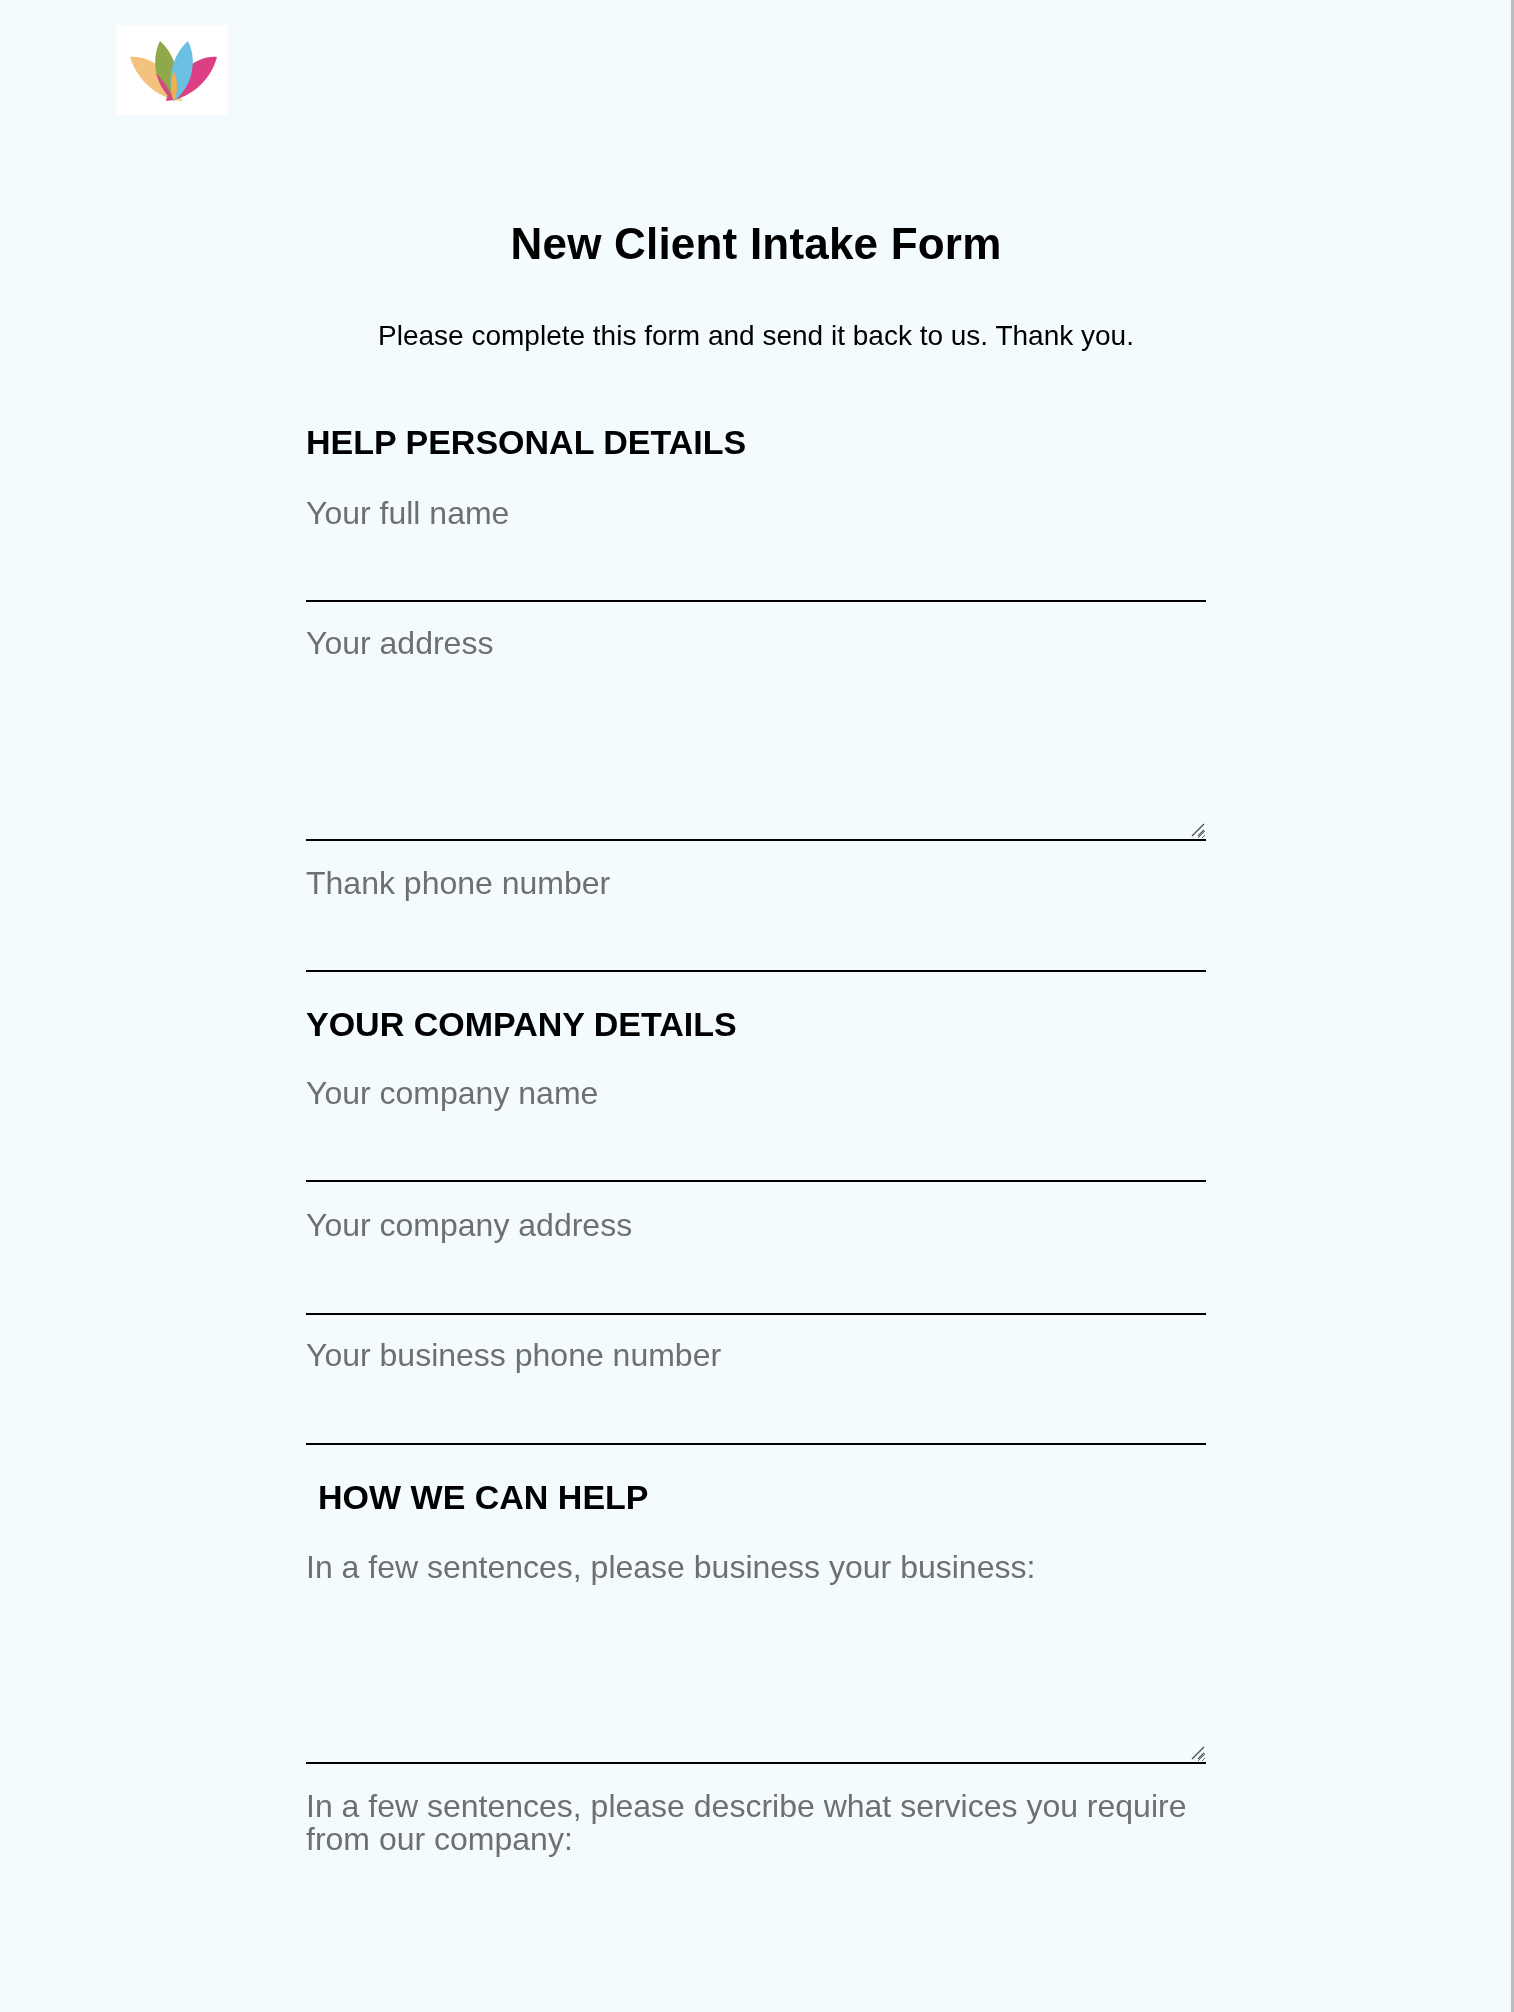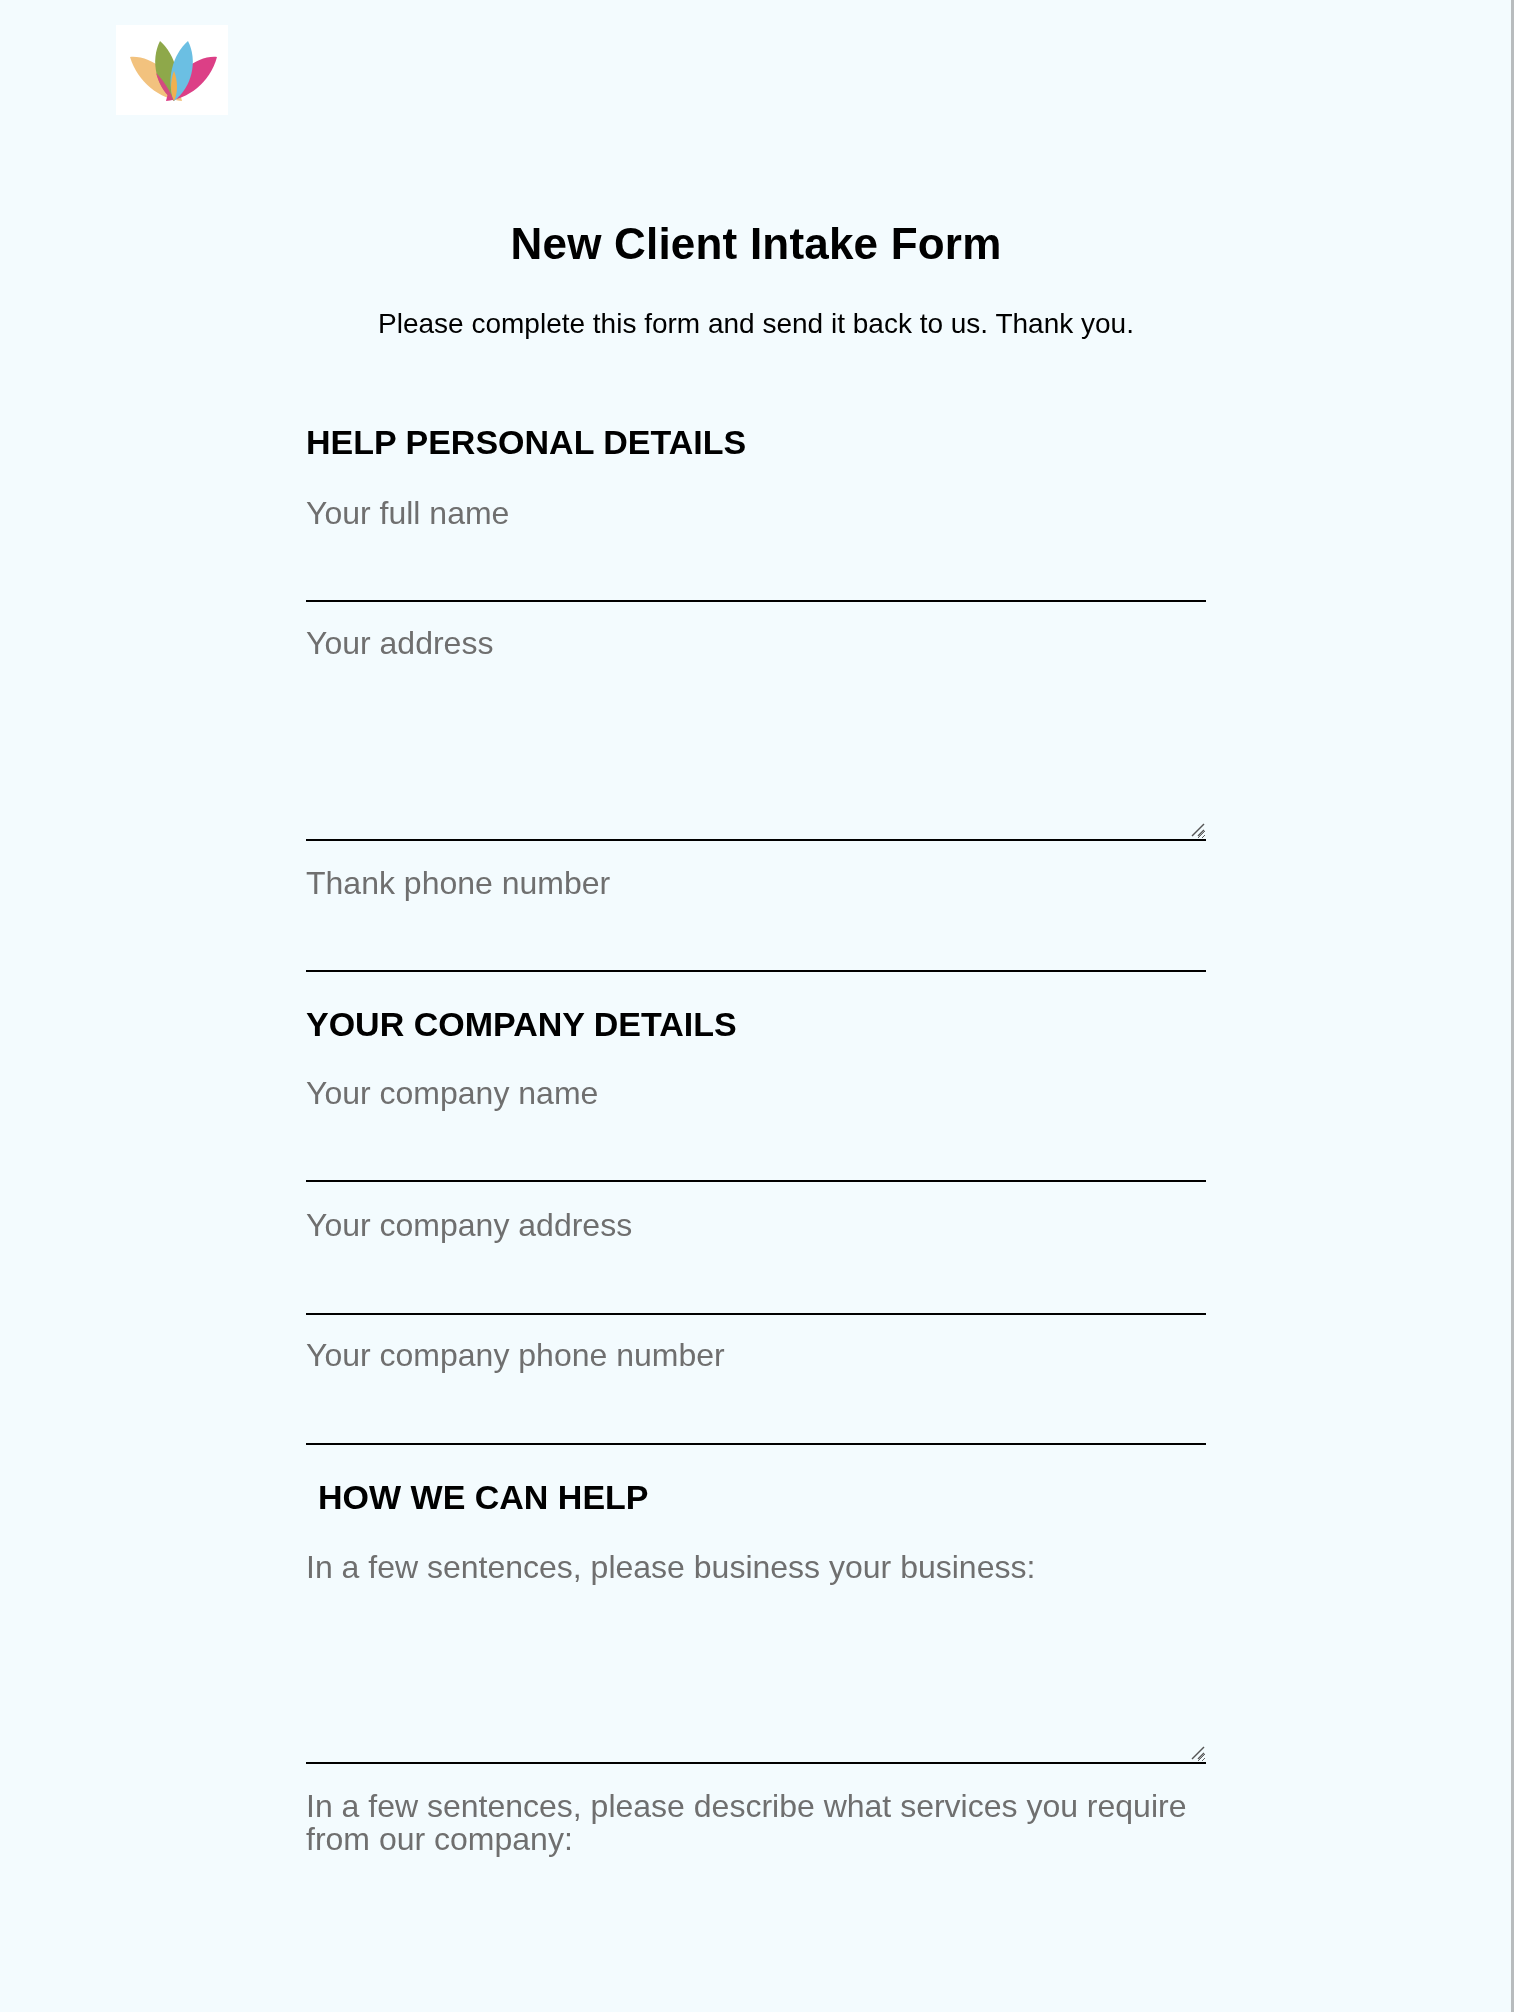--- a/index.html
+++ b/index.html
@@ -19,21 +19,21 @@
   }
   .logo svg { position:absolute; left:0; top:0; }
   .form {
     position:absolute; left:306px; top:0; width:900px;
   }
   .title {
     position:absolute; left:0; width:900px; top:216px; text-align:center;
     font-size:44px; font-weight:bold; line-height:56px; letter-spacing:0.2px;
   }
   .subtitle {
-    position:absolute; left:0; width:900px; top:306px; text-align:center;
+    position:absolute; left:0; width:900px; top:318px; text-align:center;
     font-size:28px; line-height:36px;
   }
   .section-heading {
     position:absolute; left:0; font-size:34px; font-weight:bold; line-height:40px;
   }
   .field-label {
     position:absolute; left:0; width:900px; font-size:32px; line-height:33px; color:#6f6f6f;
   }
   .field-input {
     position:absolute; left:0; width:900px; box-sizing:border-box;
@@ -87,21 +87,21 @@
   <input class="field-input" type="text" style="top: 918px; height: 54px;" value="">
 
   <div class="section-heading" style="top:1004px;">YOUR COMPANY DETAILS</div>
 
   <div class="field-label" style="top:1077px;">Your company name</div>
   <input class="field-input" type="text" style="top: 1128px; height: 54px;" value="">
 
   <div class="field-label" style="top:1209px;">Your company address</div>
   <input class="field-input" type="text" style="top: 1261px; height: 54px;" value="">
 
-  <div class="field-label" style="top:1339px;">Your company phone number</div>
+  <div class="field-label" style="top:1339px;">Your business phone number</div>
   <input class="field-input" type="text" style="top: 1391px; height: 54px;" value="">
 
   <div class="section-heading" style="top:1477px;margin-left:12px;">HOW WE CAN HELP</div>
 
   <div class="field-label" style="top:1551px;">In a few sentences, please business your business:</div>
   <textarea class="field-input" style="top: 1600px; height: 164px;"></textarea>
   <svg class="resize-grip" style="top:1745px;" viewBox="0 0 16 16">
     <line x1="2" y1="14" x2="14" y2="2" stroke="#555" stroke-width="1.5"></line>
     <line x1="8" y1="14" x2="14" y2="8" stroke="#555" stroke-width="1.5"></line>
   </svg>

